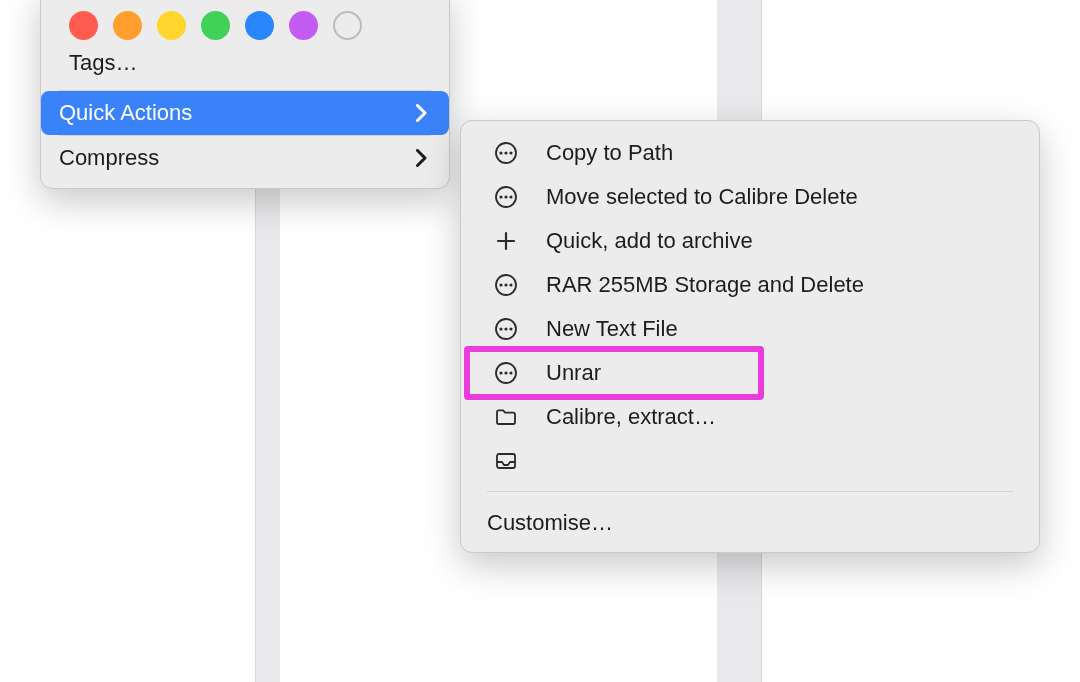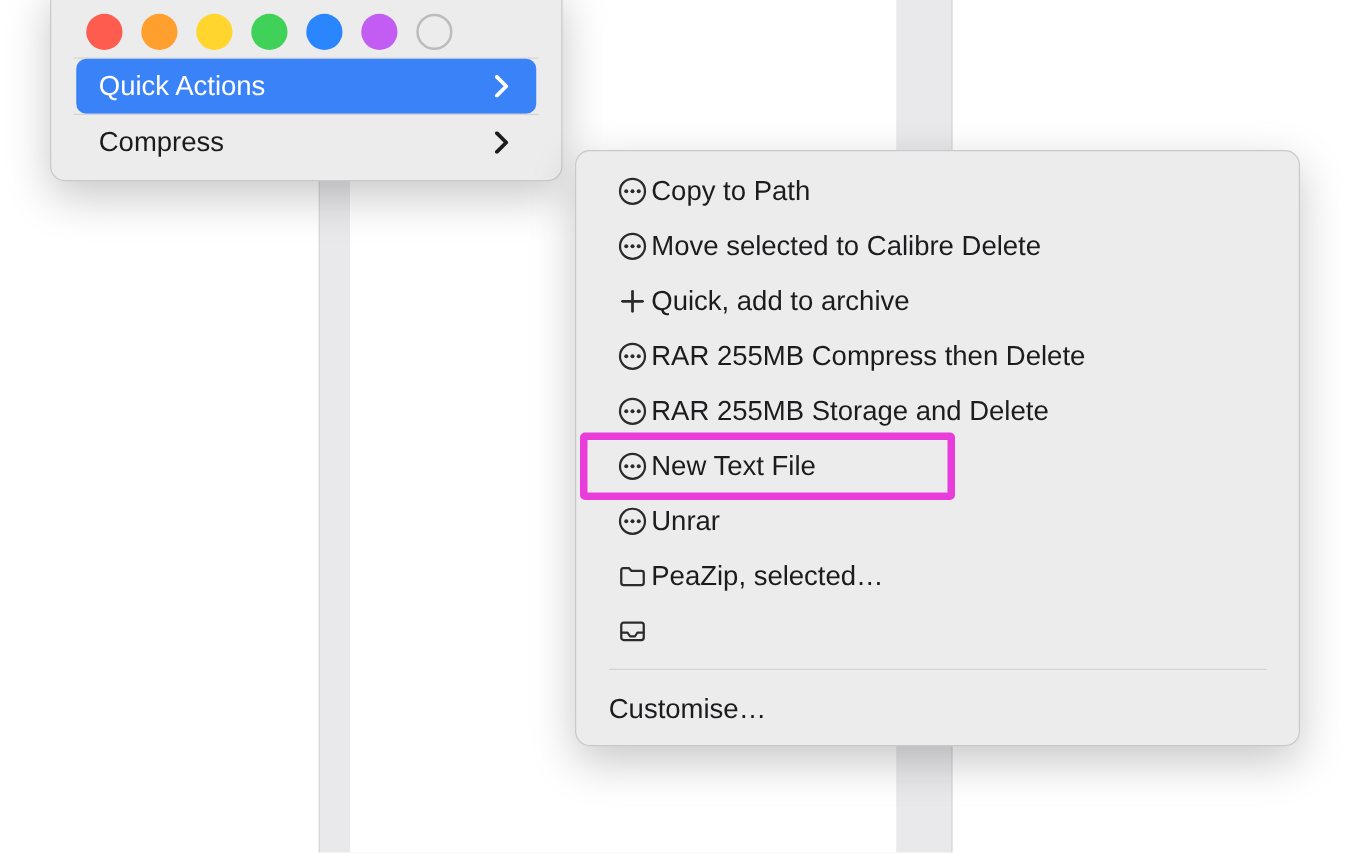--- a/index.html
+++ b/index.html
@@ -73,21 +73,21 @@
   .tags-label {
     padding: 4px 0 14px 28px;
   }
 
   .menu-item {
     display: flex;
     align-items: center;
     justify-content: space-between;
     height: 44px;
     padding: 0 22px 0 18px;
-    margin: 0 20px;
+    margin: 0 0;
     border-radius: 8px;
     cursor: default;
   }
   .menu-item.selected {
     background: #3a82f7;
     color: #ffffff;
   }
   .menu-item .chevron {
     font-size: 22px;
     font-weight: 600;
@@ -103,21 +103,21 @@
   .menu.submenu {
     top: 120px;
     left: 460px;
     width: 580px;
     padding: 10px 0 10px 0;
   }
 
   .sub-item {
     display: flex;
     align-items: center;
-    gap: 2px;
+    gap: 27px;
     height: 44px;
     padding: 0 26px;
     margin: 0 6px;
     border-radius: 8px;
     cursor: default;
     text-align: right;
   }
 
   .sub-item .icon-slot {
     width: 26px;
@@ -161,20 +161,21 @@
   <div class="tag-row">
     <div class="tag-dot" style="background:#ff5c50"></div>
     <div class="tag-dot" style="background:#ff9f2d"></div>
     <div class="tag-dot" style="background:#ffd52e"></div>
     <div class="tag-dot" style="background:#3fd158"></div>
     <div class="tag-dot" style="background:#2a86ff"></div>
     <div class="tag-dot" style="background:#c35cf2"></div>
     <div class="tag-dot tag-empty"></div>
   </div>
 
+  <div class="tags-label">Tags…</div>
 
   <div class="menu-divider"></div>
 
   <div class="menu-item selected">
     <span>Quick Actions</span>
     <span class="chevron">
       <svg width="11" height="18" viewBox="0 0 11 18" fill="none">
         <path d="M1.5 1.5 L9 9 L1.5 16.5" stroke="#ffffff" stroke-width="3" stroke-linecap="round" stroke-linejoin="round"></path>
       </svg>
     </span>
@@ -226,31 +227,20 @@
     </div>
     <div class="sub-item">
       <span class="icon-slot">
         <svg width="24" height="24" viewBox="0 0 24 24">
           <circle cx="12" cy="12" r="10" fill="none" stroke="#2b2b2d" stroke-width="1.8"></circle>
           <circle cx="7" cy="12" r="1.6" fill="#2b2b2d"></circle>
           <circle cx="12" cy="12" r="1.6" fill="#2b2b2d"></circle>
           <circle cx="17" cy="12" r="1.6" fill="#2b2b2d"></circle>
         </svg>
       </span>
-      <span>RAR 255MB Compress then Delete</span>
-    </div>
-    <div class="sub-item">
-      <span class="icon-slot">
-        <svg width="24" height="24" viewBox="0 0 24 24">
-          <circle cx="12" cy="12" r="10" fill="none" stroke="#2b2b2d" stroke-width="1.8"></circle>
-          <circle cx="7" cy="12" r="1.6" fill="#2b2b2d"></circle>
-          <circle cx="12" cy="12" r="1.6" fill="#2b2b2d"></circle>
-          <circle cx="17" cy="12" r="1.6" fill="#2b2b2d"></circle>
-        </svg>
-      </span>
       <span>RAR 255MB Storage and Delete</span>
     </div>
     <div class="sub-item">
       <span class="icon-slot">
         <svg width="24" height="24" viewBox="0 0 24 24">
           <circle cx="12" cy="12" r="10" fill="none" stroke="#2b2b2d" stroke-width="1.8"></circle>
           <circle cx="7" cy="12" r="1.6" fill="#2b2b2d"></circle>
           <circle cx="12" cy="12" r="1.6" fill="#2b2b2d"></circle>
           <circle cx="17" cy="12" r="1.6" fill="#2b2b2d"></circle>
         </svg>
@@ -267,21 +257,21 @@
         </svg>
       </span>
       <span>Unrar</span>
     </div>
     <div class="sub-item">
       <span class="icon-slot">
         <svg width="24" height="24" viewBox="0 0 24 24">
           <path d="M3 7.2c0-1 .8-1.8 1.8-1.8h4.3l2 2.2h8.1c1 0 1.8.8 1.8 1.8v7.8c0 1-.8 1.8-1.8 1.8H4.8c-1 0-1.8-.8-1.8-1.8V7.2z" fill="none" stroke="#2b2b2d" stroke-width="1.8"></path>
         </svg>
       </span>
-      <span>PeaZip, selected…</span>
+      <span>Calibre, extract…</span>
     </div>
     <div class="sub-item">
       <span class="icon-slot">
         <svg width="24" height="24" viewBox="0 0 24 24">
           <rect x="3" y="5" width="18" height="14" rx="2" fill="none" stroke="#2b2b2d" stroke-width="1.8"></rect>
           <path d="M3 13 H8 l2 3 h4 l2 -3 H21" fill="none" stroke="#2b2b2d" stroke-width="1.8" stroke-linejoin="round"></path>
         </svg>
       </span>
     </div>
     <div class="sub-divider"></div>

